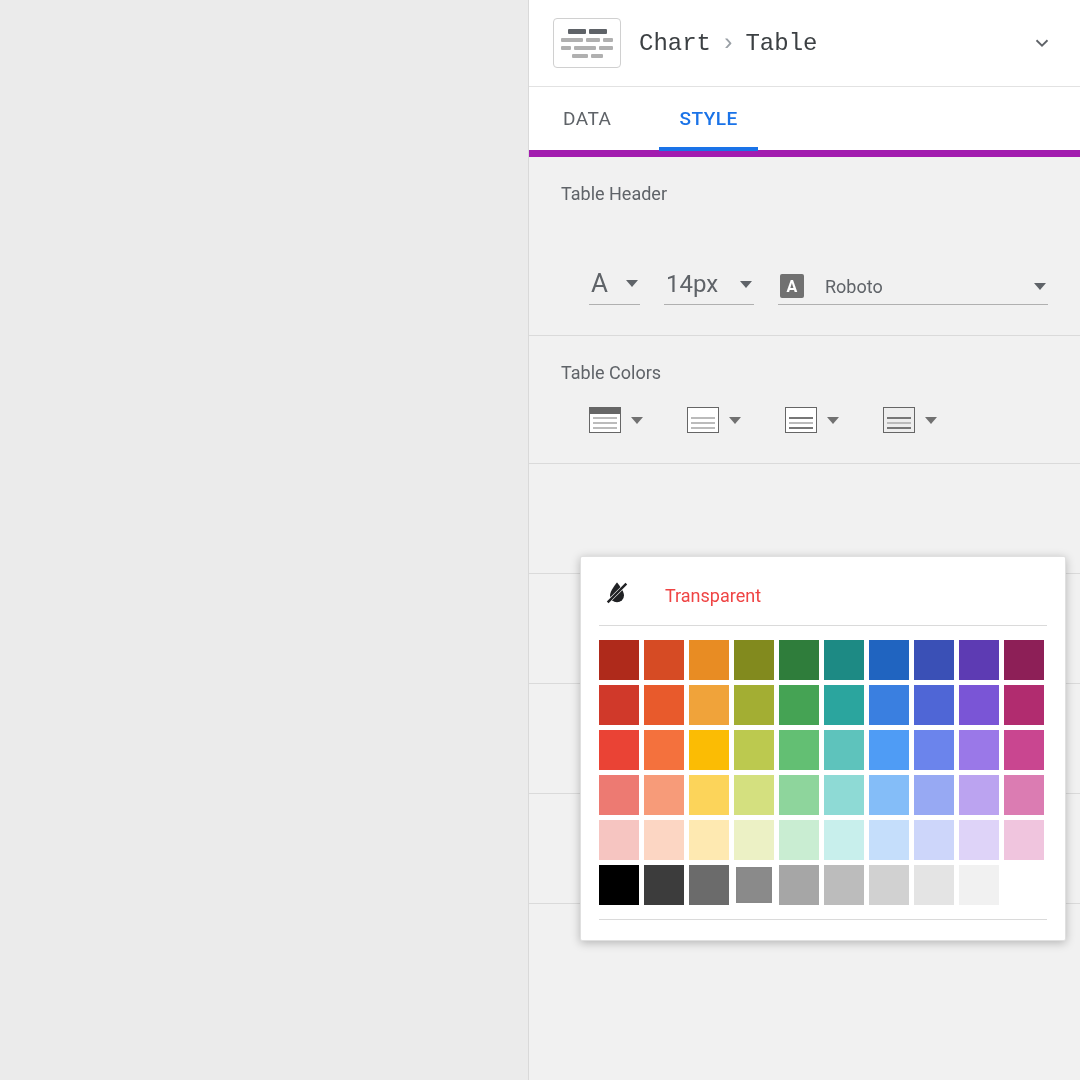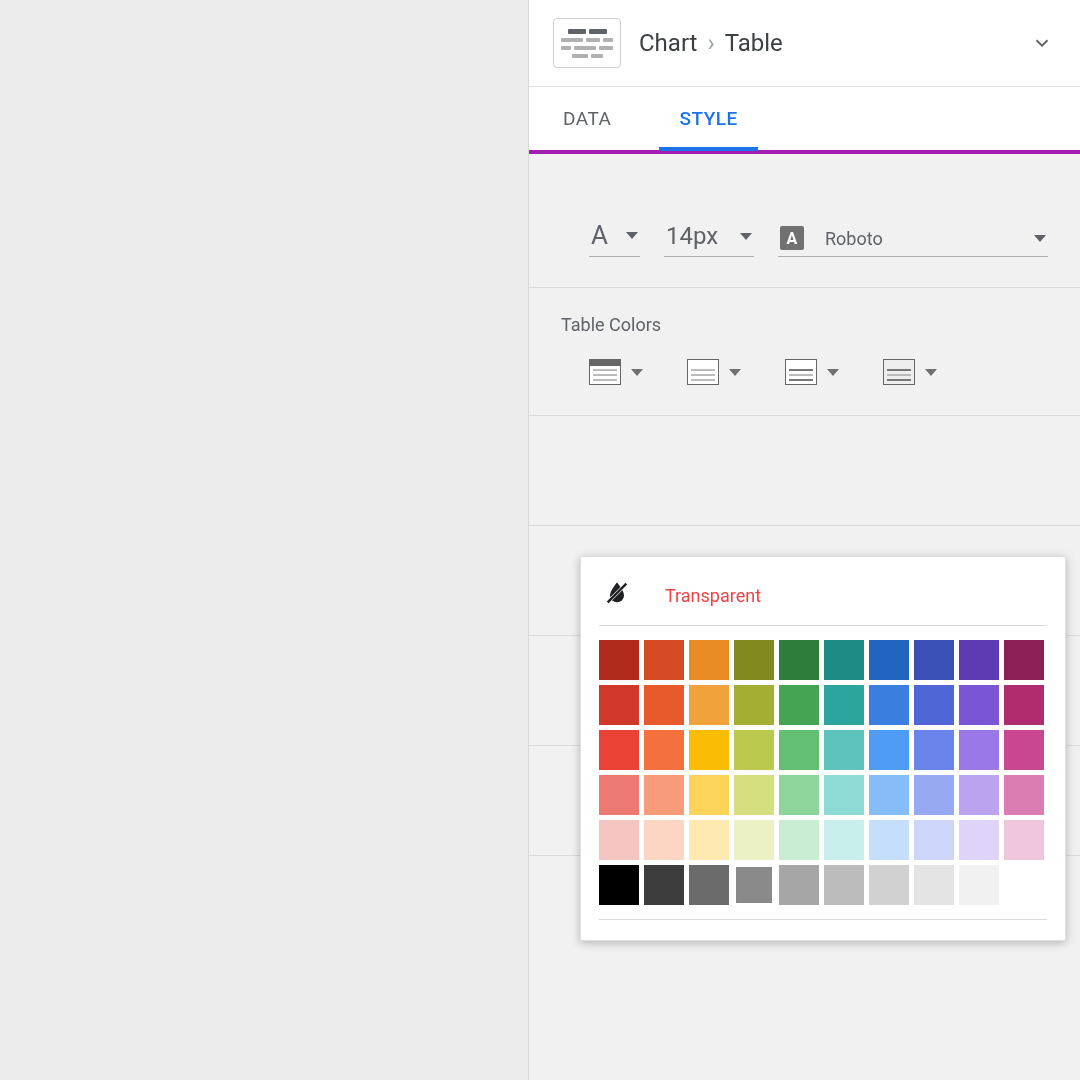--- a/index.html
+++ b/index.html
@@ -20,27 +20,27 @@
   .hdr { display: flex; align-items: center; padding: 18px 24px 18px 24px; }
   .chart-chip {
     width: 68px; height: 50px; border: 1px solid #d0d0d0; border-radius: 4px;
     display: flex; flex-direction: column; justify-content: center; align-items: center;
     padding: 6px; gap: 4px; margin-right: 18px;
   }
   .chip-top { display:flex; gap:3px; }
   .chip-top span { width:18px; height:5px; background:#5f6368; border-radius:1px; }
   .chip-line { display:flex; gap:3px; }
   .chip-line span { height:4px; background:#b0b0b0; border-radius:1px; }
-  .bc { display:flex; align-items:center; gap:10px; font-size:24px; color:#3c4043; }
+  .bc { display:flex; align-items:center; gap:10px; font-size:24px; color:#3c4043;font-family:Liberation Mono, monospace; }
   .bc .sep { color:#9aa0a6; }
   .chev-down { margin-left:auto; width:28px; height:28px;
     display:flex; align-items:center; justify-content:center; }
   .chev-down svg { width:22px; height:22px; fill:none; stroke:#5f6368; stroke-width:2; }
 
-  .tabs { display:flex; border-top:1px solid #e2e2e2; border-bottom:4px solid #a21caf; }
+  .tabs { display:flex; border-top:1px solid #e2e2e2; border-bottom:7px solid #a21caf; }
   .tab { flex:0 0 auto; padding:20px 34px; font-size:19px; letter-spacing:.5px;
     color:#5f6368; cursor:pointer; position:relative; }
   .tab.active { color:#1a73e8; font-weight:500; }
   .tab.active::after { content:""; position:absolute; left:14px; right:14px; bottom:-1px;
     height:4px; background:#1a73e8; }
 
   .body { background:#f1f1f1; flex:1; overflow:auto; }
 
   .section { border-bottom:1px solid #dadada; padding:26px 0 30px 0; }
   .sec-title { font-size:18px; color:#5f6368; padding:0 0 24px 32px; }
@@ -125,20 +125,21 @@
     </div>
   </div>
 
   <div class="tabs">
     <div class="tab">DATA</div>
     <div class="tab active">STYLE</div>
   </div>
 
   <div class="body">
     <div class="section">
+      <div class="sec-title">Table Header</div>
       <div class="font-row">
         <div class="ctrl">
           <span class="A-plain">A</span>
           <span class="tri"></span>
         </div>
         <div class="ctrl" style="min-width:90px">
           <span style="font-size:24px">14px</span>
           <span class="tri" style="margin-left:auto"></span>
         </div>
         <div class="ctrl" style="flex:1; margin-right:32px;">

